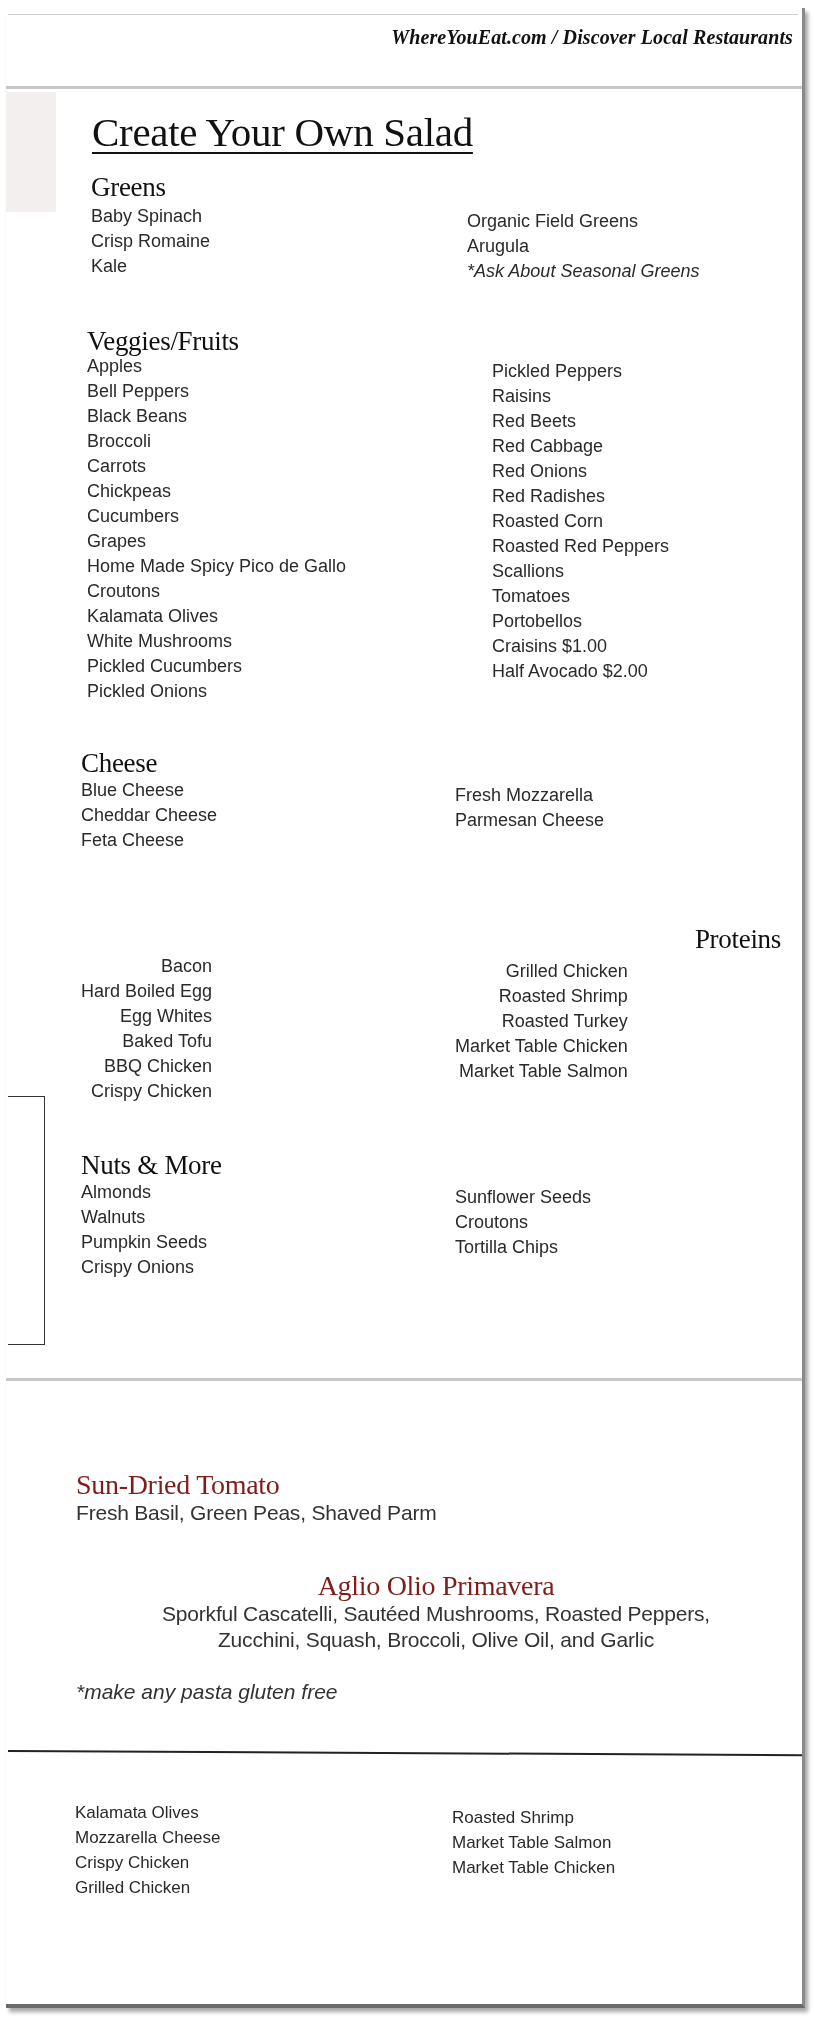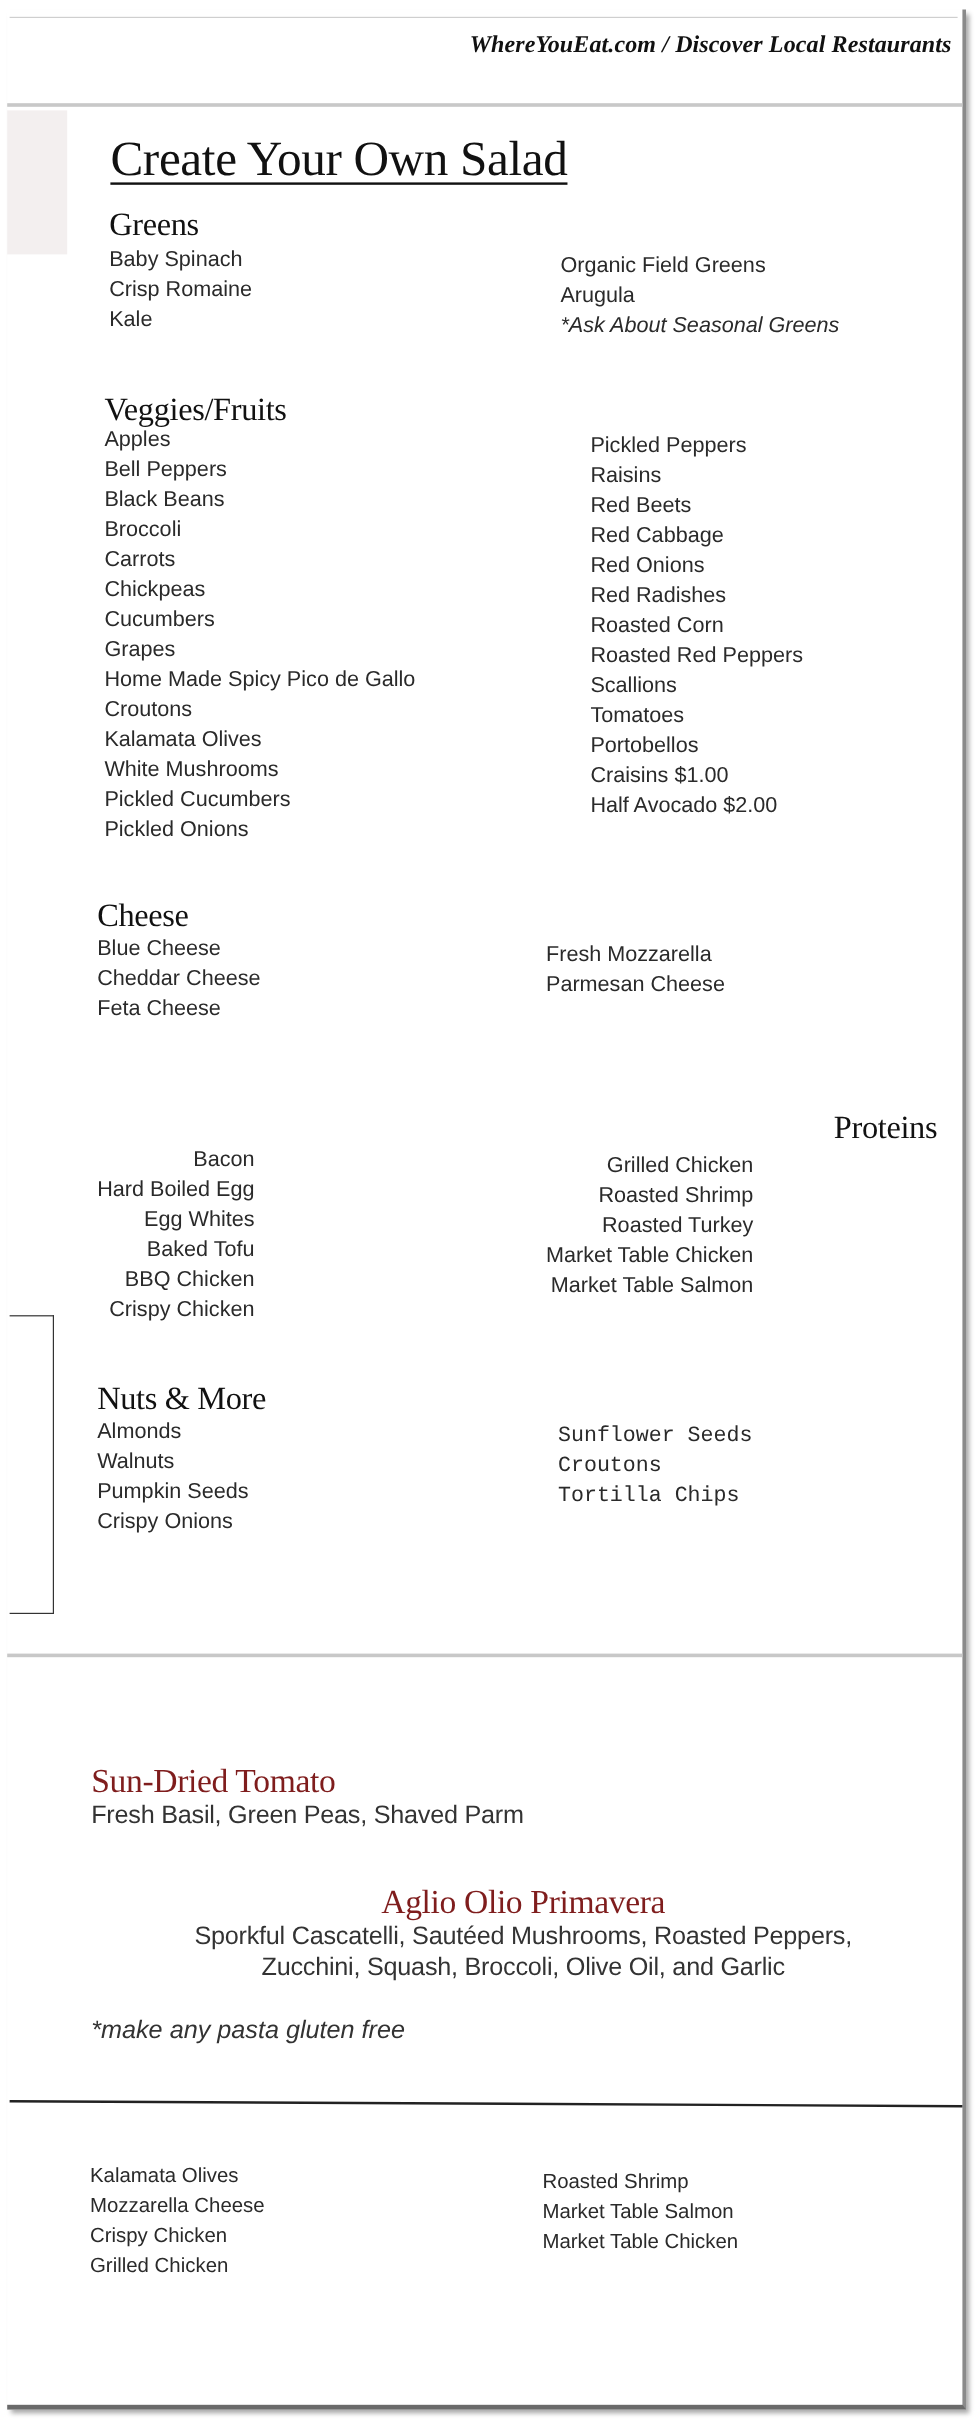--- a/index.html
+++ b/index.html
@@ -147,21 +147,21 @@
 
 <div class="section" style="left:81px; top:1150px;">
   <div class="sec-h">Nuts &amp; More</div>
   <div class="cols">
     <div class="col" style="left:0; top:0px;">
       <div class="item">Almonds</div>
       <div class="item">Walnuts</div>
       <div class="item">Pumpkin Seeds</div>
       <div class="item">Crispy Onions</div>
     </div>
-    <div class="col" style="left:384px; top:5px;font-family:Liberation Mono, monospace;">
+    <div class="col" style="left:374px; top:5px;">
       <div class="item">Sunflower Seeds</div>
       <div class="item">Croutons</div>
       <div class="item">Tortilla Chips</div>
     </div>
   </div>
 </div>
 
 <div class="band2"></div>
 
 <div class="dish" style="top:1470px;">

